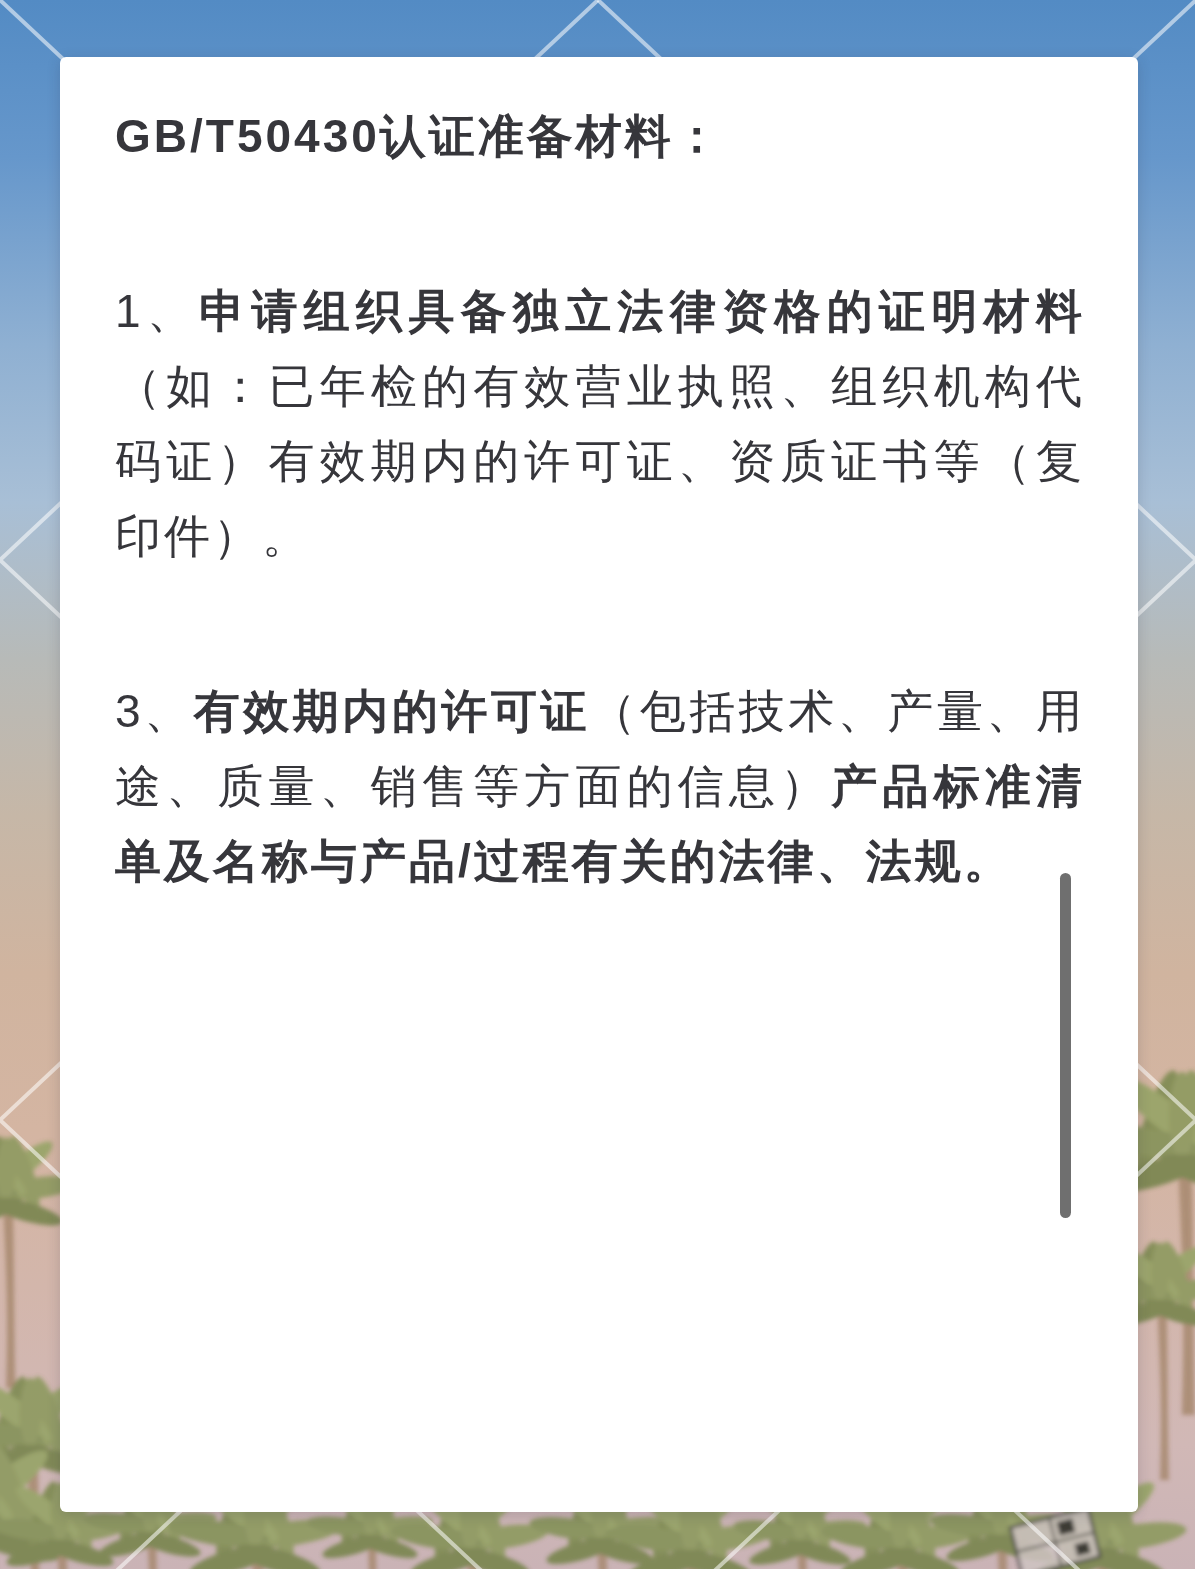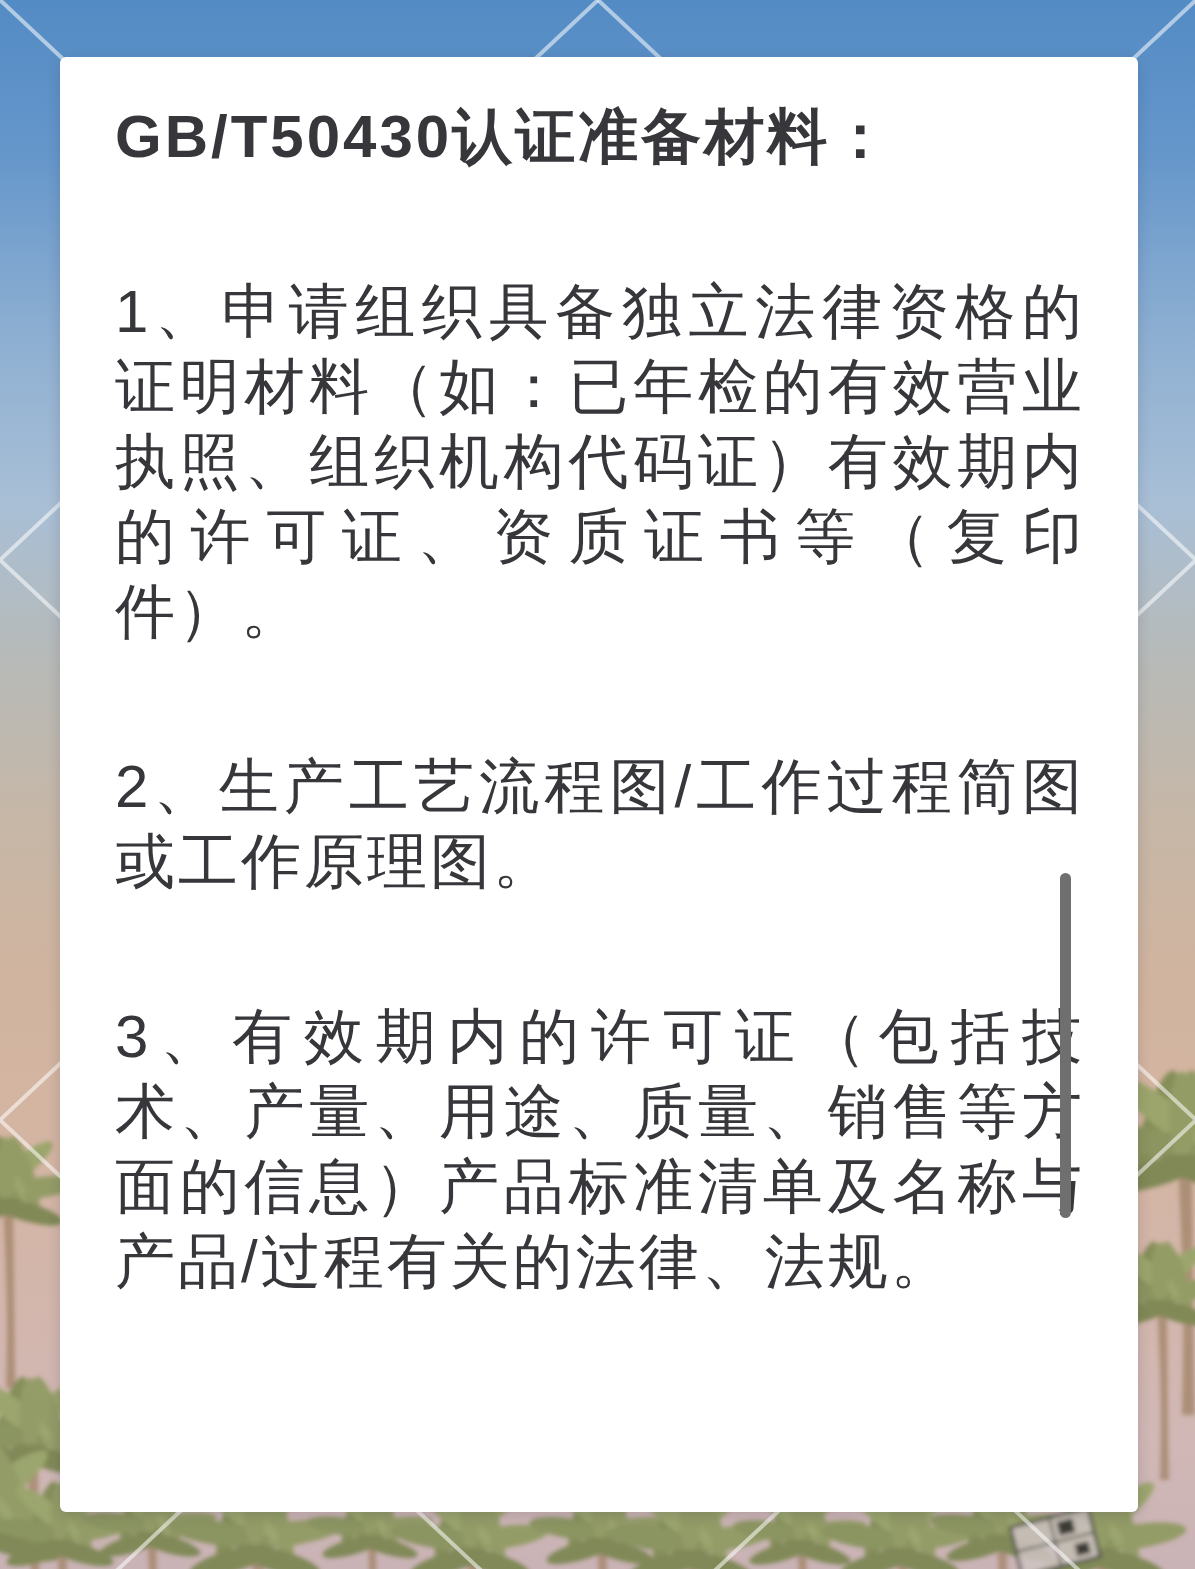--- a/index.html
+++ b/index.html
@@ -26,25 +26,25 @@
   .decor{position:absolute;inset:0;z-index:1;}
   .lattice{position:absolute;inset:0;z-index:2;}
   .card{
     position:absolute;left:60px;top:57px;width:1078px;height:1455px;z-index:3;
     background:#ffffff;border-radius:6px;
     box-shadow:0 3px 14px rgba(40,40,60,.18);
     box-sizing:border-box;padding:42px 45px 0 55px;
   }
   .card p{
     margin:0 8px 100px 0;
-    font-size:60px;line-height:75px;letter-spacing:3px;
+    font-size:46px;line-height:75px;letter-spacing:3px;
     color:#36363b;text-align:justify;text-justify:inter-character;
   }
   .card p.last{margin-bottom:0;}
-  .card .b{font-weight:400;}
+  .card .b{font-weight:700;}
   .card .r{font-weight:400;}
   .title-p{font-weight:700;}
   .scroll-thumb{
     position:absolute;left:1060px;top:873px;width:11px;height:345px;
     background:#6f6f6f;border-radius:6px;z-index:4;
   }
 </style>
 </head>
 <body>
 
@@ -113,17 +113,16 @@
         <path d="M598,560 L1196,0"></path>
       </g>
     </pattern>
   </defs>
   <rect x="0" y="0" width="1195" height="1569" fill="url(#diam)"></rect>
 </svg>
 
 <div class="card">
   <p class="title-p">GB/T50430认证准备材料：</p>
   <p><span class="r">1、</span><span class="b">申请组织具备独立法律资格的证明材料</span><span class="r">（如：已年检的有效营业执照、组织机构代码证）有效期内的许可证、资质证书等（复印件）。</span></p>
-  <p><span class="r">2、</span><span class="b">生产工艺流程图/工作过程简图或工作原理图。</span></p>
   <p><span class="r">3、</span><span class="b">有效期内的许可证</span><span class="r">（包括技术、产量、用途、质量、销售等方面的信息）</span><span class="b">产品标准清单及名称与产品/过程有关的法律、法规。</span></p>
 </div>
 
 <div class="scroll-thumb"></div>
 
 </body></html>

